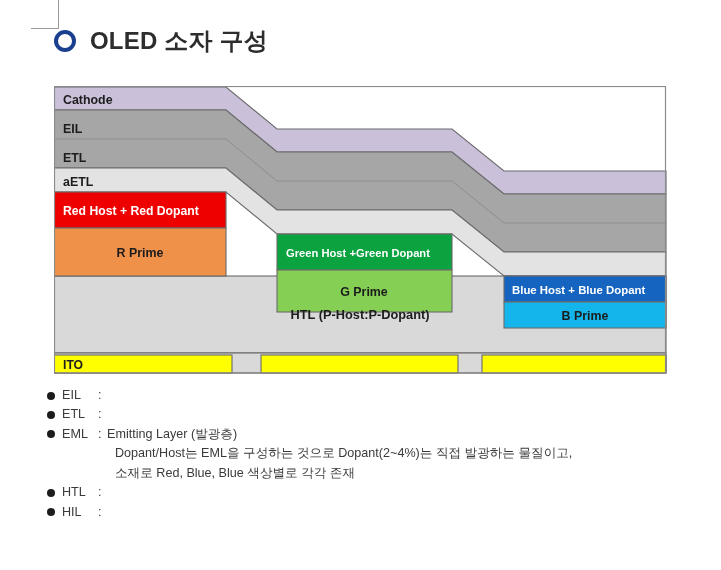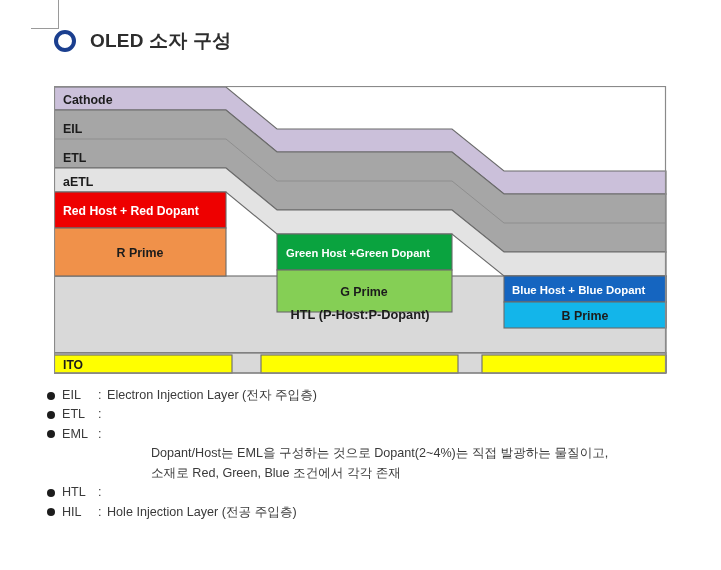--- a/index.html
+++ b/index.html
@@ -39,21 +39,21 @@
   #title-bullet-icon {
     width: 22px;
     height: 22px;
     border: 4.5px solid #1b3f8f;
     border-radius: 50%;
     box-sizing: border-box;
     margin-right: 14px;
     flex: none;
   }
   #page-title {
-    font-size: 19px;
+    font-size: 24px;
     font-weight: bold;
     color: #2d2d2d;
     letter-spacing: .2px;
     white-space: nowrap;
   }
 
   
   #diagram-wrap {
     position: absolute;
     left: 54px;
@@ -101,21 +101,21 @@
     width: 36px;
     flex: none;
   }
   .leg-sep {
     width: 9px;
     flex: none;
   }
   .leg-desc { flex: none; }
 
   #eml-note {
-    margin-left: 104px;
+    margin-left: 68px;
     line-height: 19.6px;
     white-space: nowrap;
   }
   #eml-note > div { white-space: nowrap; }
 </style>
 </head>
 <body>
 
 <div id="corner-mark"></div>
 
@@ -182,46 +182,45 @@
     </g>
   </svg>
 </div>
 
 <div id="legend">
 
   <div class="leg-row">
     <span class="leg-dot-icon"></span>
     <span class="leg-key">EIL</span>
     <span class="leg-sep">:</span>
-    <span class="leg-desc">Electron Injection Layer (전자 주입층)</span>
   </div>
 
   <div class="leg-row">
     <span class="leg-dot-icon"></span>
     <span class="leg-key">ETL</span>
     <span class="leg-sep">:</span>
   </div>
 
   <div class="leg-row">
     <span class="leg-dot-icon"></span>
     <span class="leg-key">EML</span>
     <span class="leg-sep">:</span>
+    <span class="leg-desc">Emitting Layer (발광층)</span>
   </div>
 
   <div id="eml-note">
     <div>Dopant/Host는 EML을 구성하는 것으로 Dopant(2~4%)는 직접 발광하는 물질이고,</div>
-    <div>소재로 Red, Green, Blue 조건에서 각각 존재</div>
+    <div>소재로 Red, Blue, Blue 색상별로 각각 존재</div>
   </div>
 
   <div class="leg-row">
     <span class="leg-dot-icon"></span>
     <span class="leg-key">HTL</span>
     <span class="leg-sep">:</span>
   </div>
 
   <div class="leg-row">
     <span class="leg-dot-icon"></span>
     <span class="leg-key">HIL</span>
     <span class="leg-sep">:</span>
-    <span class="leg-desc">Hole Injection Layer (전공 주입층)</span>
   </div>
 
 </div>
 
 </body></html>

